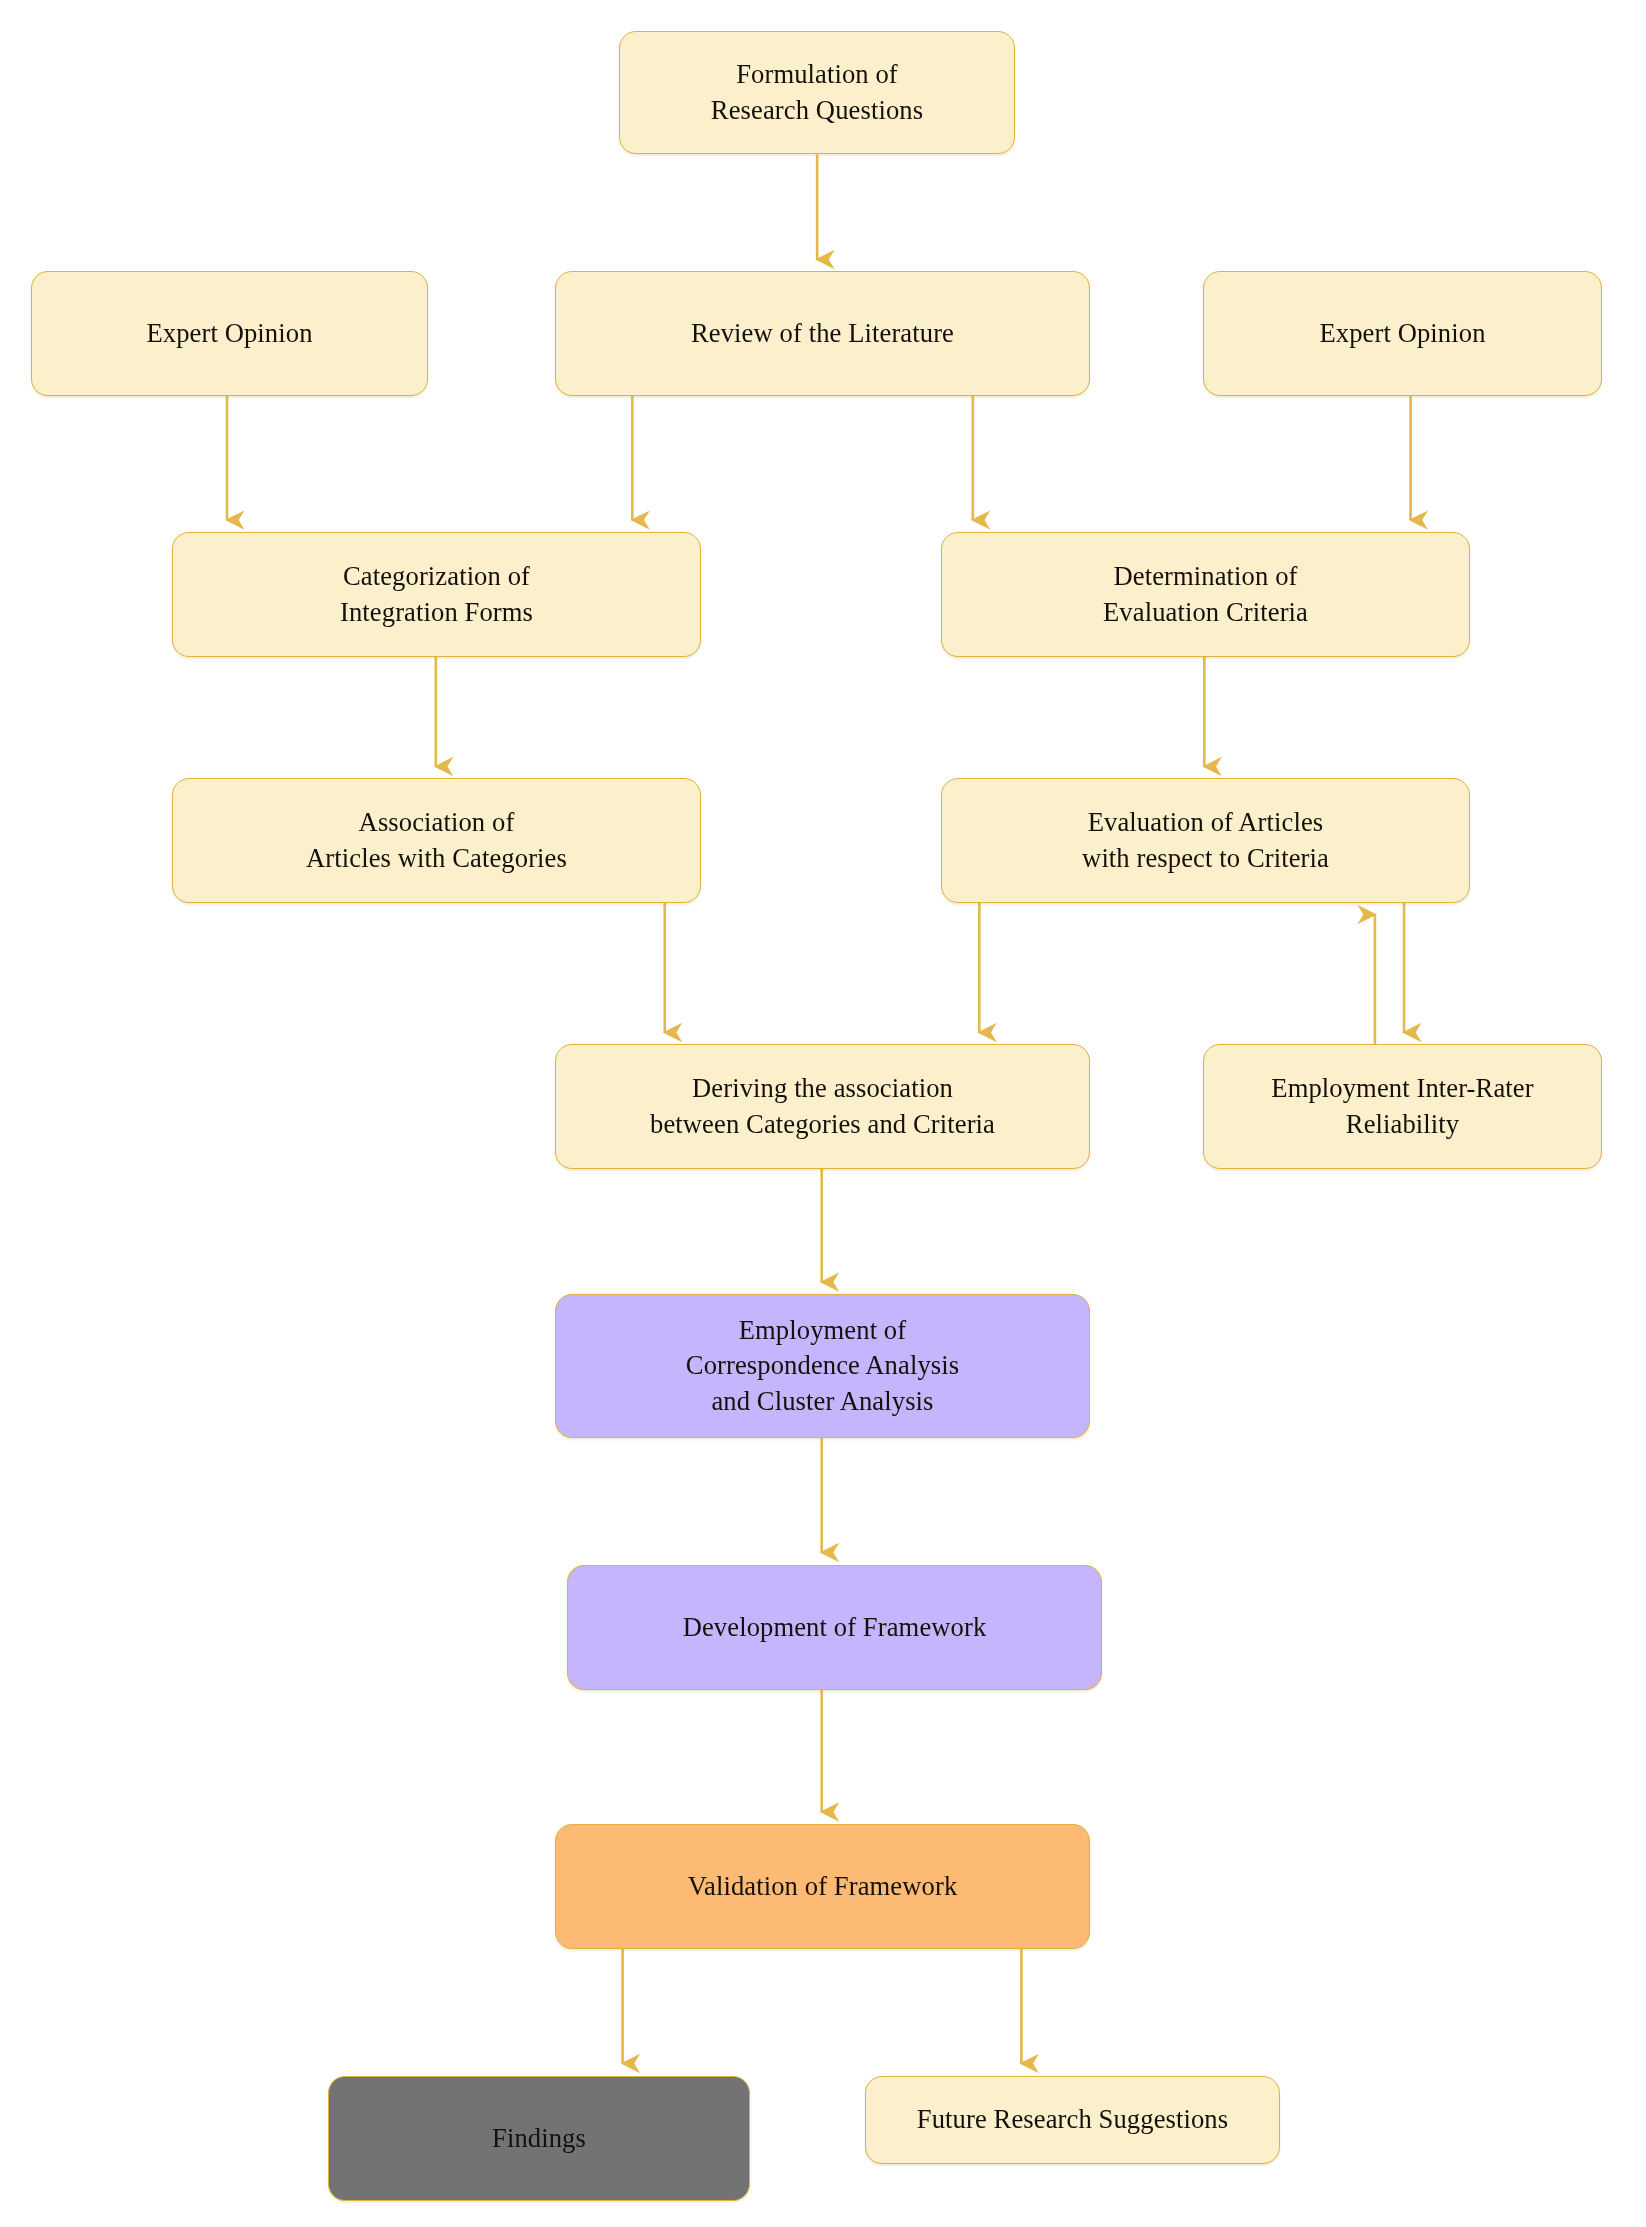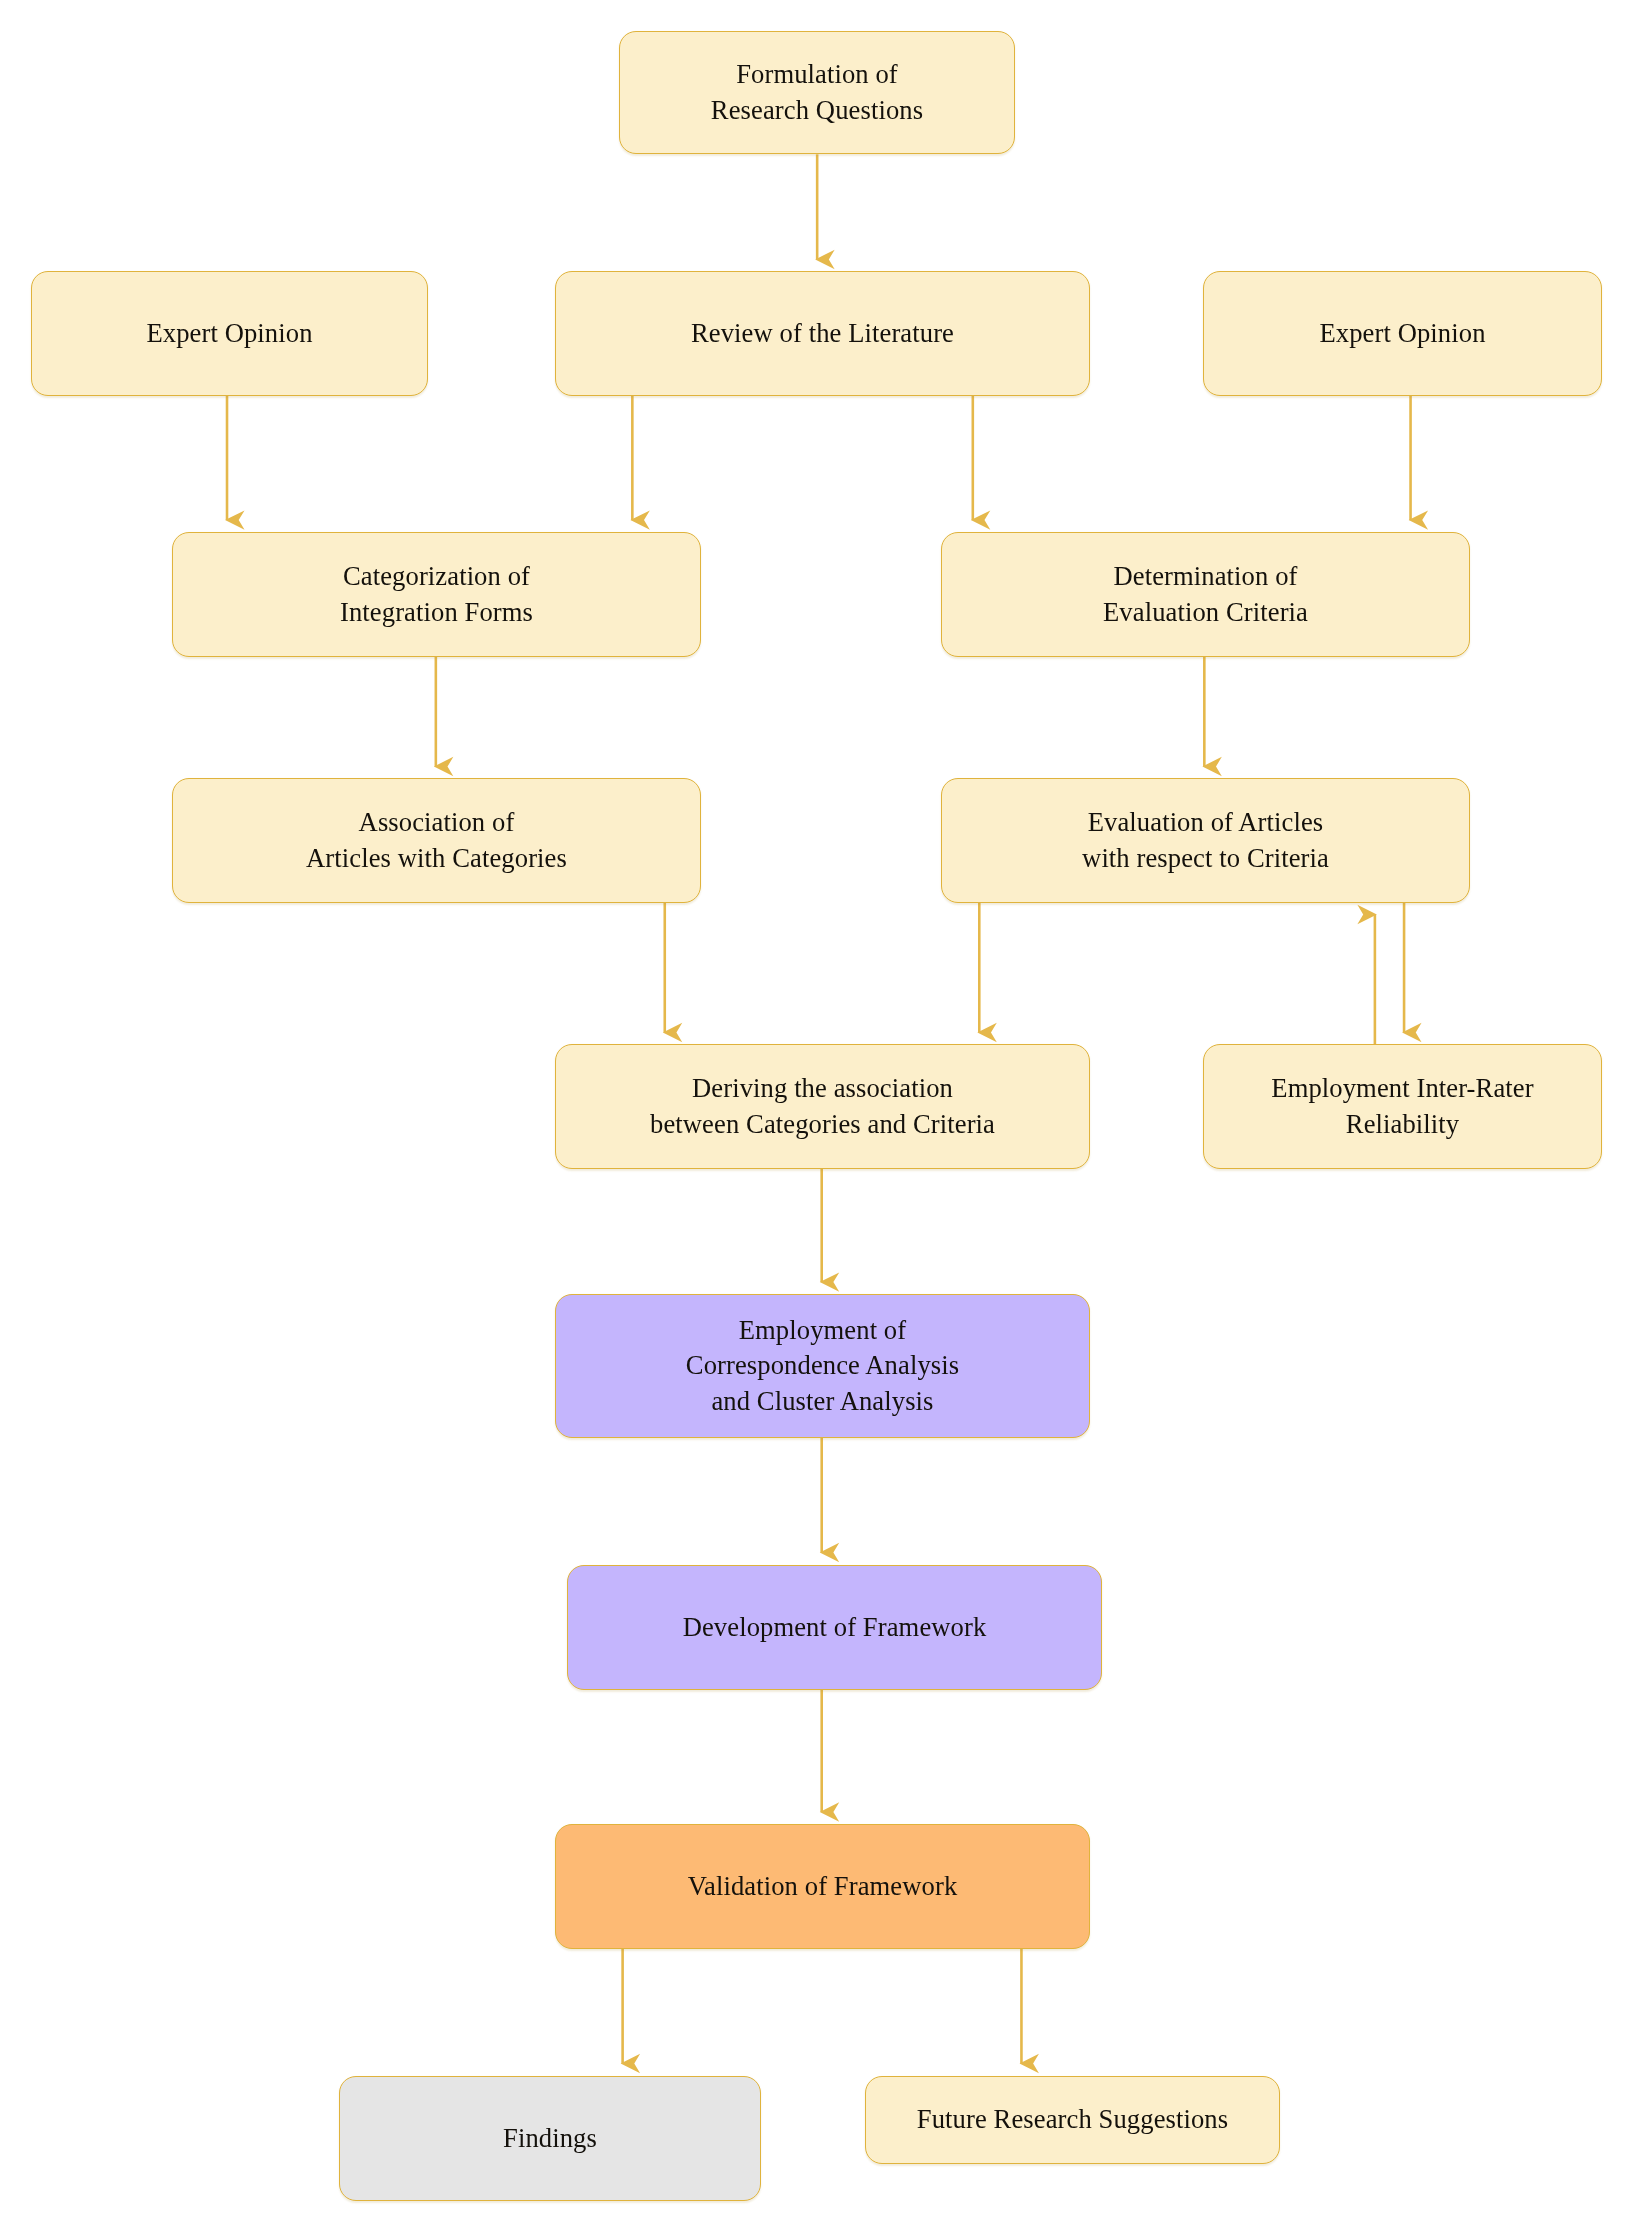--- a/index.html
+++ b/index.html
@@ -94,17 +94,17 @@
 with respect to Criteria</div>
       <div class="node-box" style="left: 555px; top: 1044px; width: 535px; height: 125px; background: rgb(252, 239, 203); border-color: rgb(224, 179, 60); color: rgb(20, 17, 12);">Deriving the association
 between Categories and Criteria</div>
       <div class="node-box" style="left: 1203px; top: 1044px; width: 399px; height: 125px; background: rgb(252, 239, 203); border-color: rgb(224, 179, 60); color: rgb(20, 17, 12);">Employment Inter-Rater
 Reliability</div>
       <div class="node-box" style="left: 555px; top: 1294px; width: 535px; height: 144px; background: #c4b5fd; border-color: rgb(224, 179, 60); color: rgb(20, 17, 12);">Employment of
 Correspondence Analysis
 and Cluster Analysis</div>
       <div class="node-box" style="left: 567px; top: 1565px; width: 535px; height: 125px; background: #c4b5fd; border-color: rgb(224, 179, 60); color: rgb(20, 17, 12);">Development of Framework</div>
       <div class="node-box" style="left: 555px; top: 1824px; width: 535px; height: 125px; background: #fdba74; border-color: rgb(224, 179, 60); color: rgb(20, 17, 12);">Validation of Framework</div>
-      <div class="node-box" style="left: 328px; top: 2076px; width: 422px; height: 125px; background: #e5e5e5; border-color: rgb(224, 179, 60); color: rgb(20, 17, 12); margin-left: 11px;">Findings</div>
+      <div class="node-box" style="left: 328px; top: 2076px; width: 422px; height: 125px; background: #737373; border-color: rgb(224, 179, 60); color: rgb(20, 17, 12);">Findings</div>
       <div class="node-box" style="left: 865px; top: 2076px; width: 415px; height: 88px; background: rgb(252, 239, 203); border-color: rgb(224, 179, 60); color: rgb(20, 17, 12);">Future Research Suggestions</div>
     </div>
 </div>
 
 
 </body></html>

